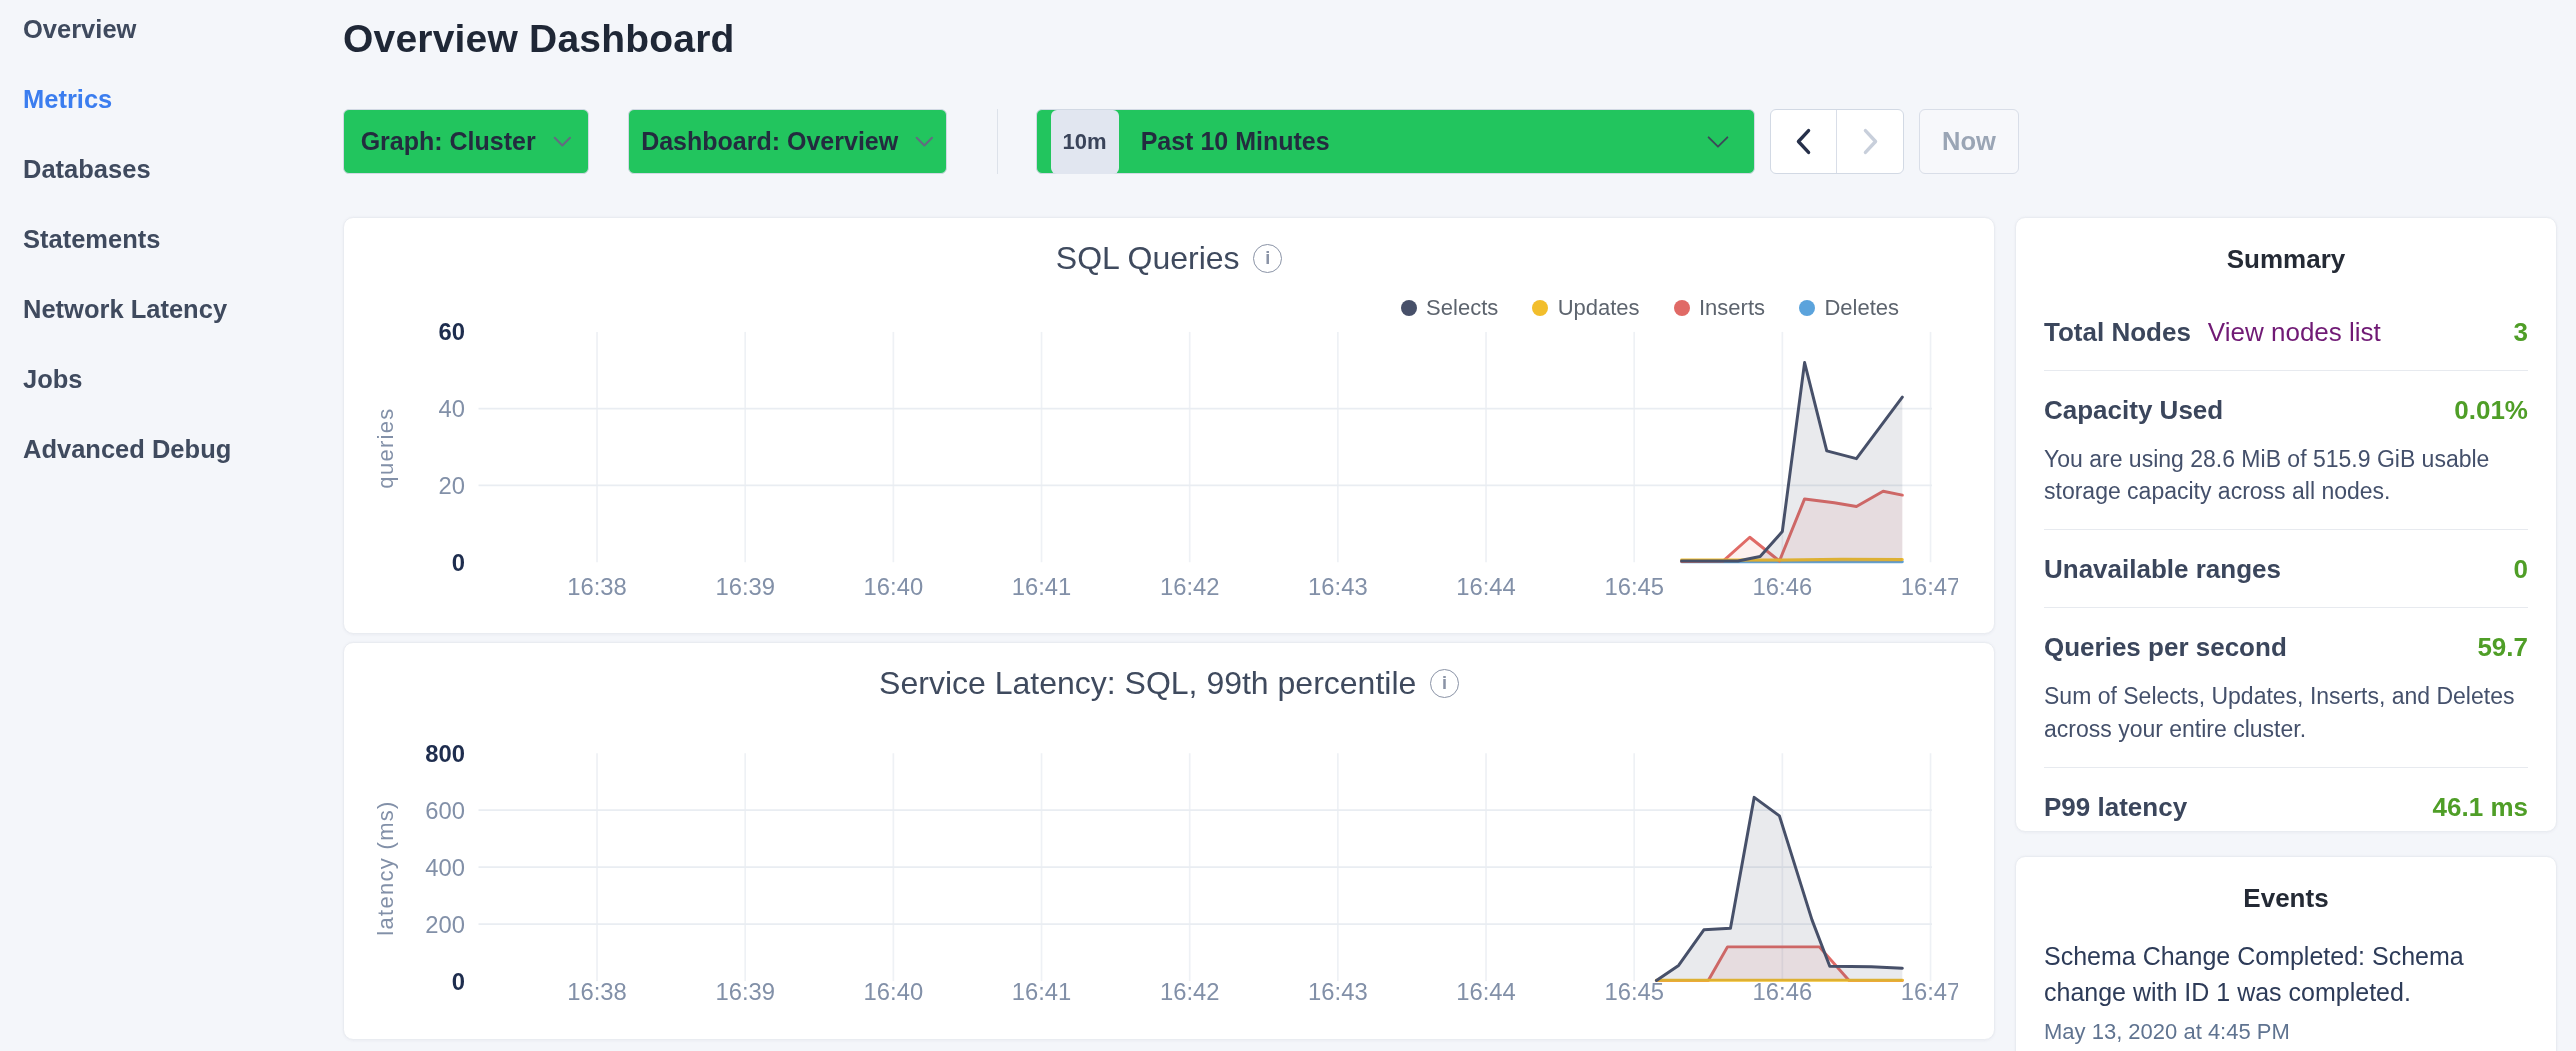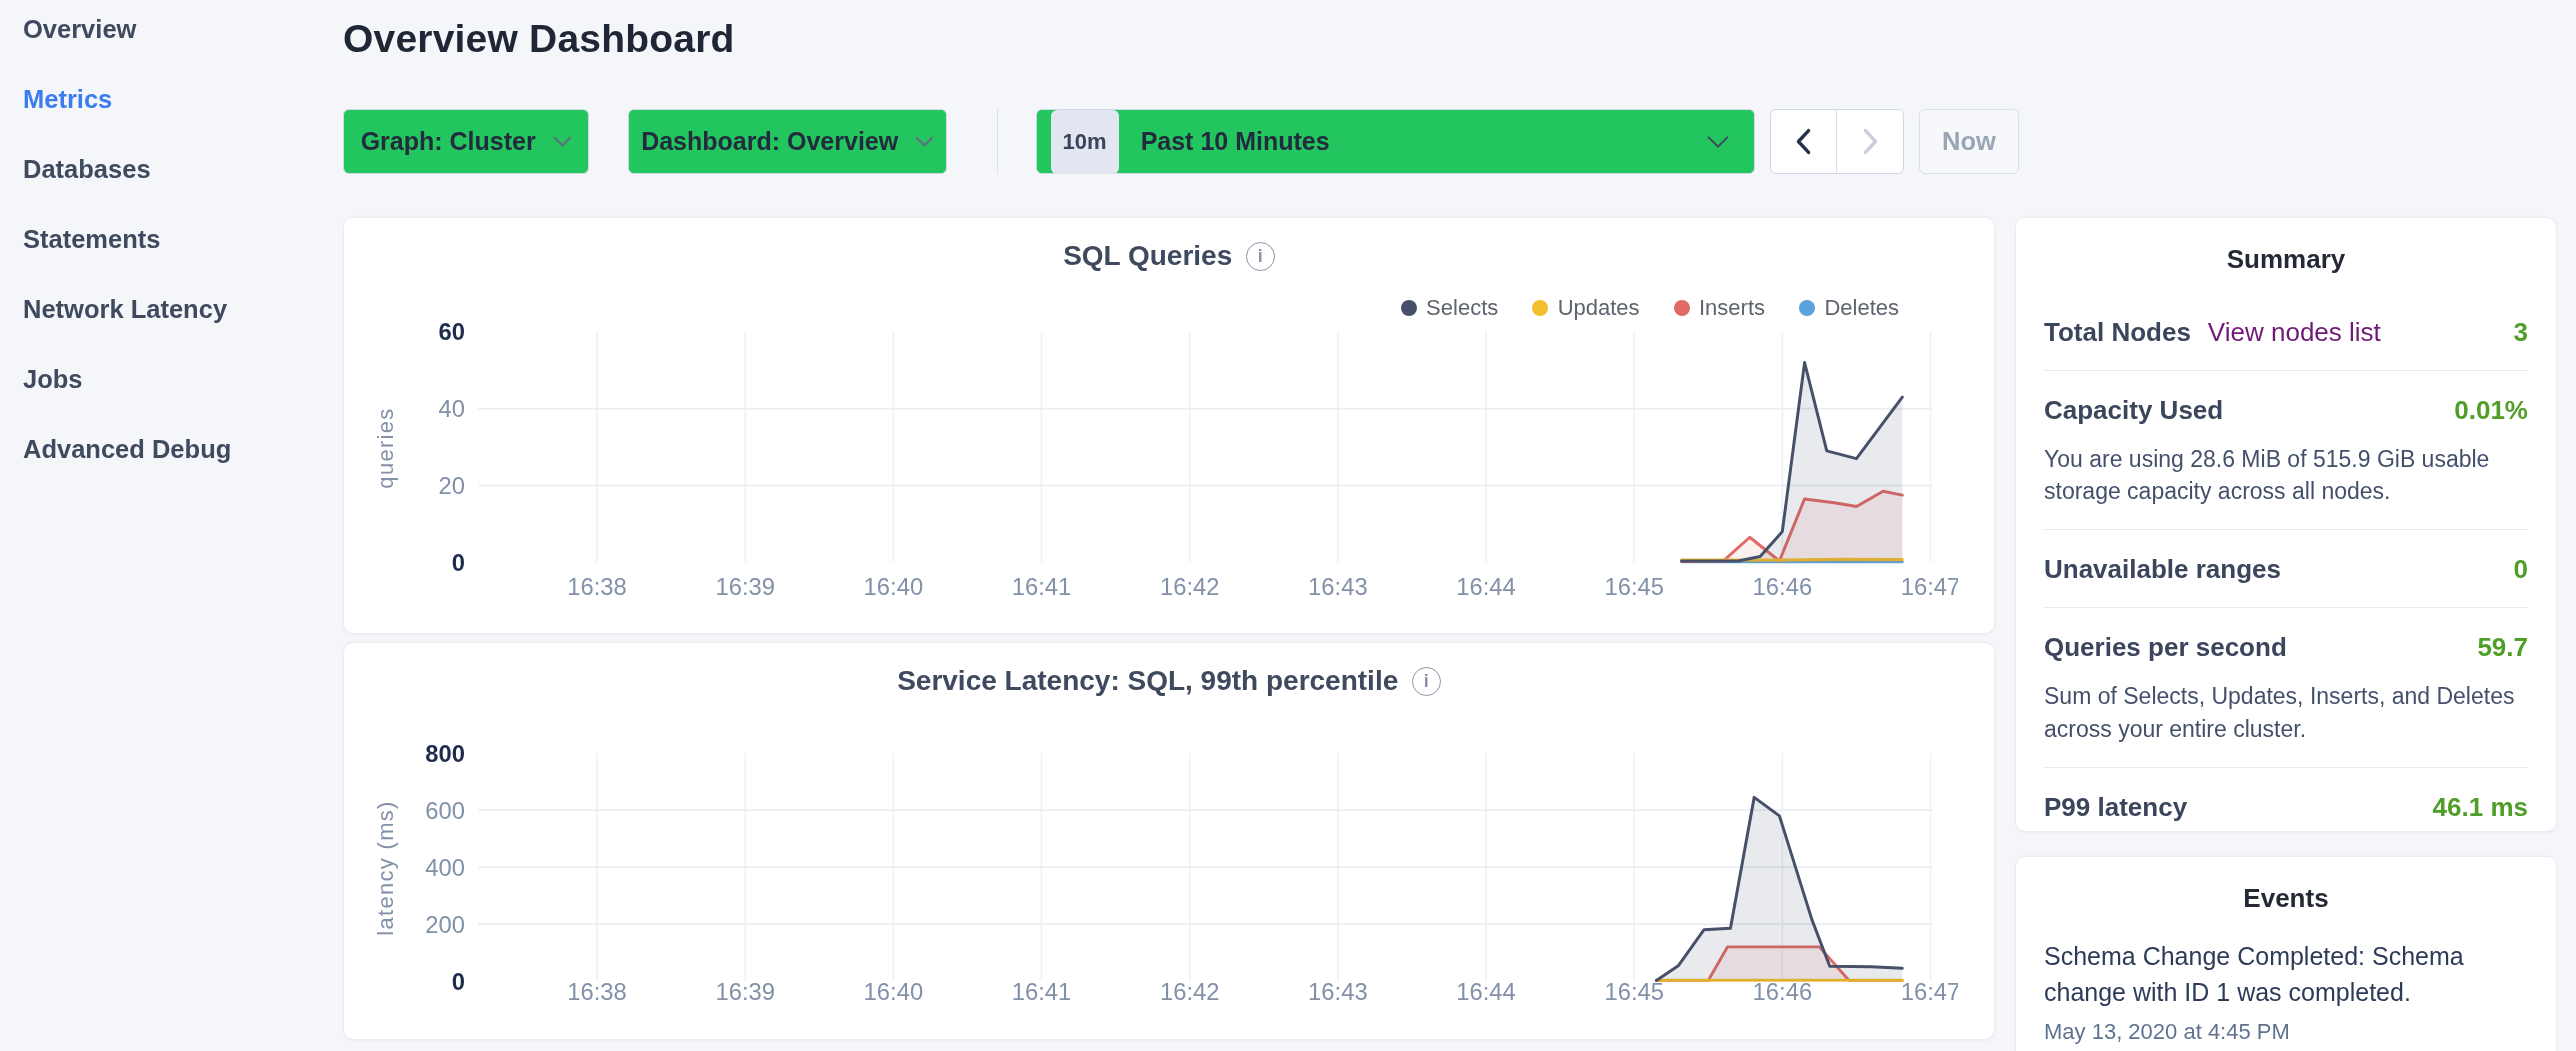--- a/index.html
+++ b/index.html
@@ -41,21 +41,21 @@
     font-size:25.5px; font-weight:700; color:#9aa5b5;
   }
   
   .card { position:absolute; background:#fff; border:0.9px solid #e9ecf1; border-radius:10.2px; box-shadow:0 0.9px 2.6px rgba(50,60,90,.05); }
   .card-chart-1 { left:343px; top:217px; width:1652px; height:417px; }
   .card-chart-2 { left:343px; top:642px; width:1652px; height:398px; }
   .card-summary { left:2015px; top:217px; width:542px; height:615px; }
   .card-events  { left:2015px; top:856px; width:542px; height:255px; }
   
   .chart-title-row { position:absolute; top:22px; left:0; width:100%; display:flex; align-items:center; justify-content:center; gap:13.6px; }
-  .chart-title { font-size:28px; font-weight:700; color:#3f4a5e; }
+  .chart-title { font-size:32px; font-weight:400; color:#3f4a5e; }
   .info-icon { width:29px; height:29px; border:1.7px solid #8a93a6; border-radius:50%; color:#8a93a6; font-size:18px; font-weight:700; display:flex; align-items:center; justify-content:center; cursor:pointer; }
   .legend { position:absolute; top:77px; right:95px; display:flex; gap:34px; }
   .legend-item { display:flex; align-items:center; gap:9.4px; cursor:pointer;justify-content:center; }
   .legend-dot { width:16px; height:16px; border-radius:50%; }
   .legend-label { font-size:22px; color:#5d646e; }
   .y-axis-title { position:absolute; font-size:22px; color:#8290a8; letter-spacing:1.3px; white-space:nowrap; transform:translate(-50%,-50%) rotate(-90deg); }
   .chart-svg { position:absolute; left:14.5px; }
   
   .side-title { text-align:center; margin-top:25.5px; font-size:26px; font-weight:700; color:#242a35; }
   .summary-rows { margin:18.7px 28px 0 28px; }

